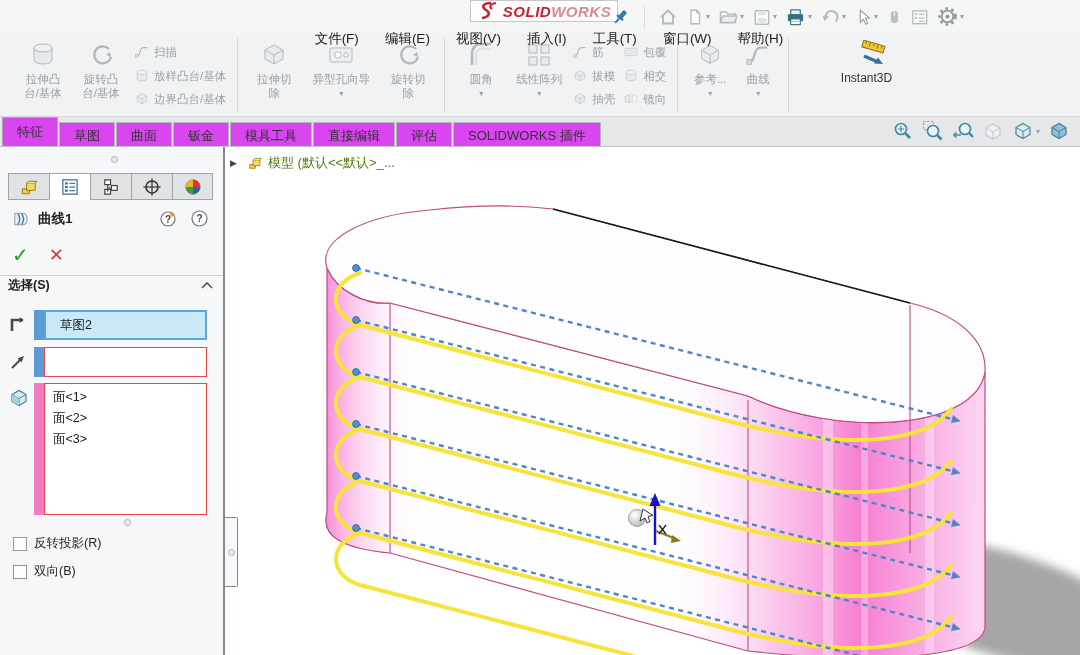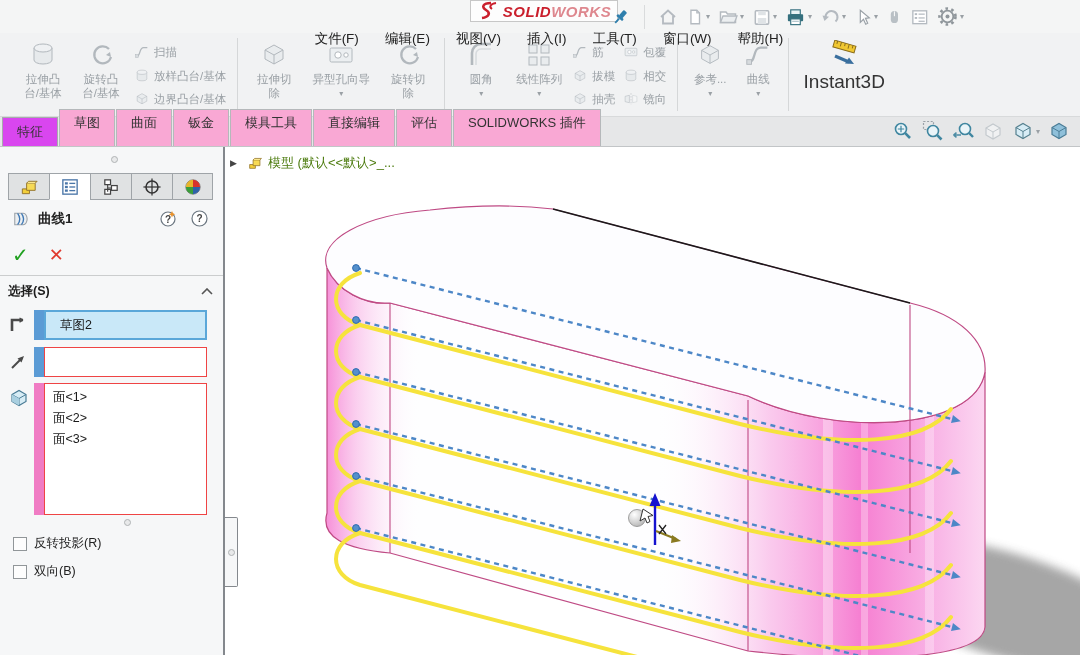--- a/index.html
+++ b/index.html
@@ -20,27 +20,27 @@
 
 
 .ribbon { height:84px; background:#f1f2f3; display:flex; align-items:stretch; padding-left:10px; border-bottom:1px solid #d8dadb; }
 .rgroup { display:flex; align-items:stretch; padding:0 4px; }
 .rsep { width:1px; background:#d5d7d8; margin:5px 3px; }
 .bigbtn { width:58px; display:flex; flex-direction:column; align-items:center; padding-top:7px; font-size:11.5px; color:#9aa0a5; text-align:center; line-height:1.2; cursor:default; }
 .bigbtn.wide { width:76px; }
 .bigbtn svg { margin-bottom:3px; }
 .bigbtn .lbl { white-space:pre-line; }
 .bigbtn .dd { margin:2px 0 0 0; }
-.bigbtn.enabled { color:#333; font-size:19px; }
+.bigbtn.enabled { color:#333; font-size:12px;align-items:flex-end; }
 .smallcol { display:flex; flex-direction:column; justify-content:space-between; padding:7px 4px 9px 4px; }
 .smallbtn { display:flex; align-items:flex-end; gap:4px; font-size:11.5px; color:#9aa0a5; height:20px; cursor:default; white-space:nowrap; }
 
 
 .tabbar { height:30px; background:#e6e7e8; display:flex; align-items:flex-end; padding-left:2px; border-bottom:1px solid #c2c5c7; position:relative; }
-.ctab { font-size:13px; color:#333; padding:0 14px; height:37px; line-height:25px; background:#f9a8d4; border:1px solid #b5b8ba; border-bottom:none; margin-right:1px; cursor:default; }
+.ctab { font-size:13px; color:#333; padding:0 14px; height:24px; line-height:25px; background:#d946ef; border:1px solid #b5b8ba; border-bottom:none; margin-right:1px; cursor:default; }
 .ctab.active { background:#d946ef; height:29px; line-height:28px; font-weight:normal; border-color:#a8abad; }
 .viewtools { position:absolute; right:10px; top:3px; display:flex; align-items:center; gap:8px; }
 
 
 .main { display:flex; height:508px; position:relative; }
 .pm { width:223px; background:#f6f7f8; position:relative; flex:none; }
 .vdiv { width:2px; background:#84888d; flex:none; position:relative; }
 .bump { position:absolute; left:2px; top:370px; width:13px; height:70px; background:#f6f7f8; border:1px solid #84888d; border-left:none; border-radius:0 2px 2px 0; z-index:5; }
 .bump .dot { position:absolute; left:3px; top:31px; }
 .viewport { flex:1; background:#fff; position:relative; overflow:hidden; }
@@ -51,21 +51,21 @@
 .pm-tabs { position:absolute; left:8px; top:26px; display:flex; }
 .pm-tab { width:41px; height:27px; background:#e0e2e3; border:1px solid #9fa4a8; border-right:none; display:flex; align-items:center; justify-content:center; }
 .pm-tab:last-child { border-right:1px solid #9fa4a8; }
 .pm-tab.active { background:#fff; border-bottom-color:#fff; }
 .pm-title { position:absolute; left:10px; top:62px; display:flex; align-items:center; gap:8px; font-size:13.5px; font-weight:bold; color:#222; }
 .pm-help { position:absolute; right:14px; top:62px; display:flex; gap:12px; }
 .okrow { position:absolute; left:12px; top:96px; display:flex; gap:20px; align-items:center; }
 .ok { color:#21a121; font-size:20px; font-weight:bold; }
 .cancel { color:#e03a2f; font-size:18px; font-weight:bold; }
 .pm-hr { position:absolute; left:0; top:128px; width:100%; height:1px; background:#cbcdce; }
-.sel-head { position:absolute; left:8px; top:136px; width:205px; display:flex; justify-content:space-between; align-items:center; font-size:12.5px; font-weight:bold; color:#1d1d1d; }
+.sel-head { position:absolute; left:8px; top:130px; width:205px; display:flex; justify-content:space-between; align-items:center; font-size:12.5px; font-weight:bold; color:#1d1d1d; }
 .selrow { position:absolute; left:8px; display:flex; align-items:flex-start; }
 .selicon { width:26px; padding-top:4px; }
 .strip { width:10px; flex:none; }
 .strip.blue { background:#5b9bd5; }
 .strip.pink { background:#f07cc4; }
 .selbox { width:163px; background:#fff; border:1px solid #ef4444; font-size:12.5px; color:#1a1a1a; }
 .selbox.hl { background:#c9e8f8; border:2px solid #5aa7d9; }
 .selbox .val { padding:5px 14px; }
 .facelist { height:132px; padding:3px 0 0 8px; line-height:21px; }
 .cbrow { position:absolute; left:13px; display:flex; align-items:center; gap:7px; font-size:12.5px; color:#222; }

